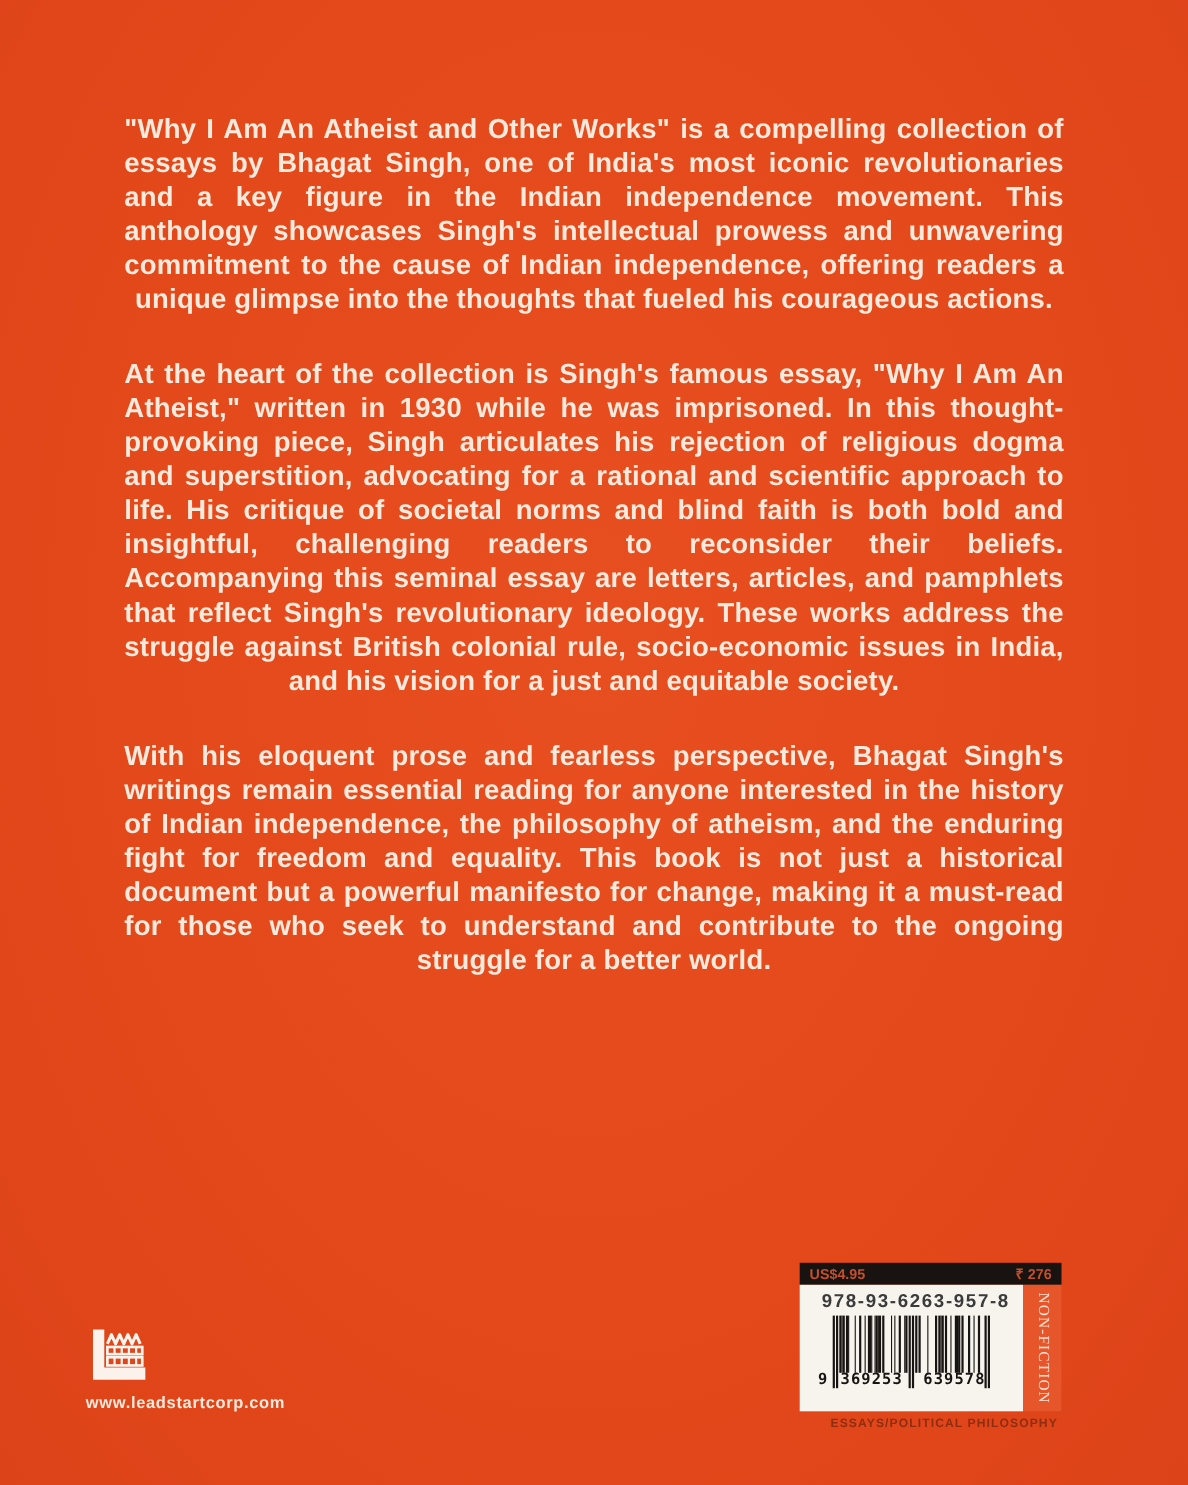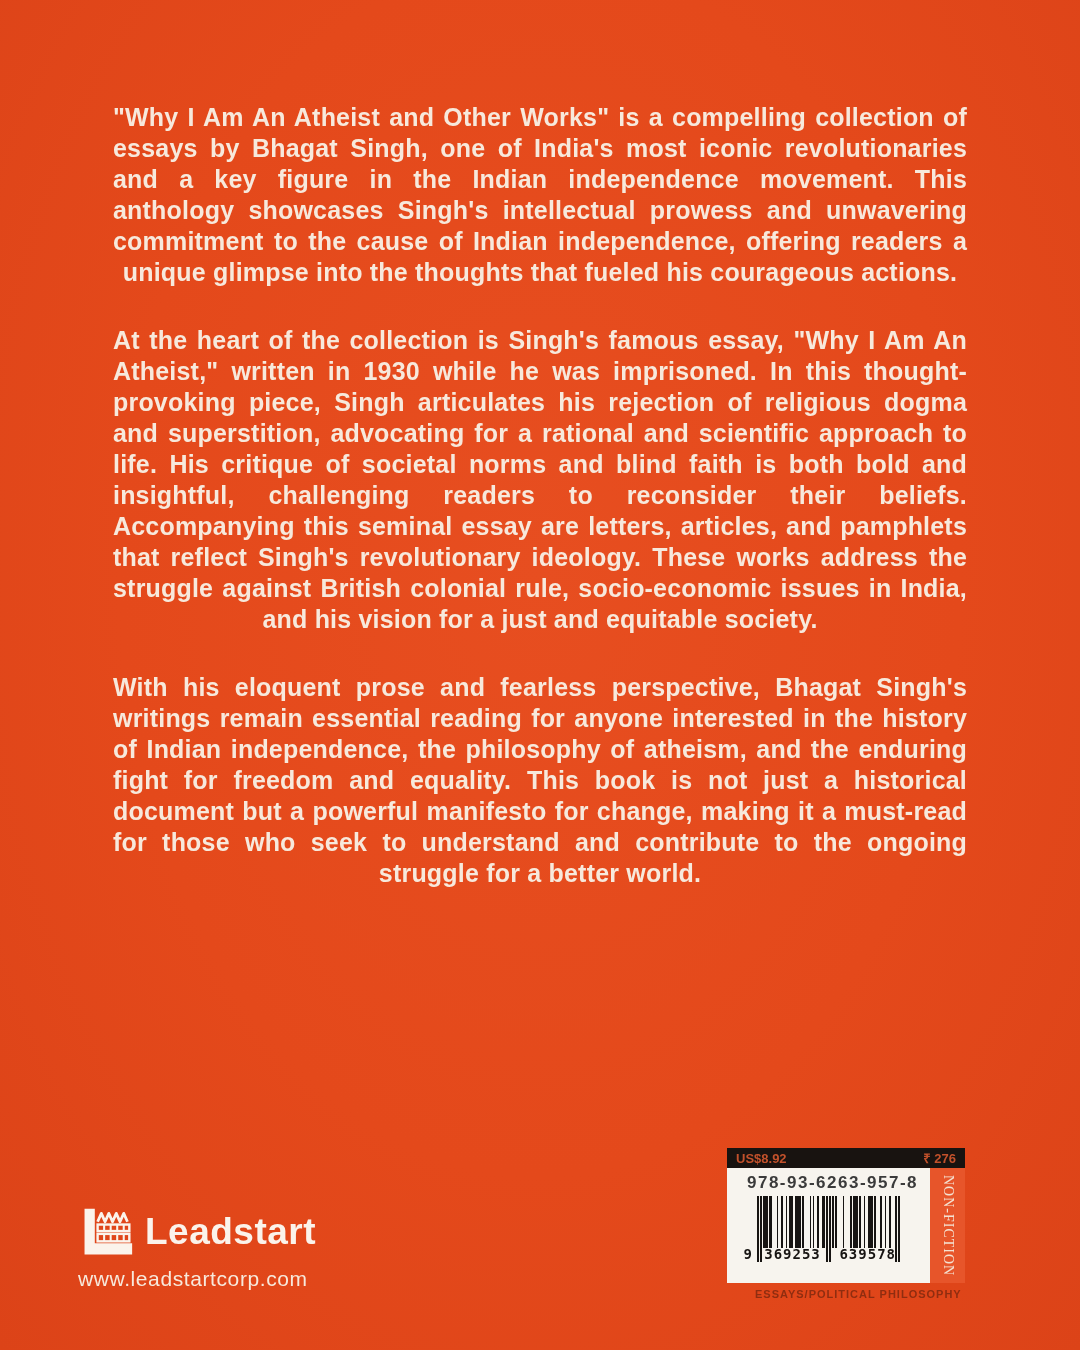--- a/index.html
+++ b/index.html
@@ -40,22 +40,22 @@
   .logo-icon { width: 56px; height: 56px; display: block; }
   .logo-text {
     color: #FBF3EB;
     font-size: 37px;
     font-weight: bold;
     letter-spacing: 0.5px;
   }
   .website {
     margin-top: 7px;
     color: #F7E9DC;
-    font-size: 21px;
-    font-weight: normal;
+    font-size: 15px;
+    font-weight: bold;
     letter-spacing: 0.6px;
   }
 
   
   .barcode-panel { position: absolute; left: 727px; top: 1148px; width: 238px; }
   .price-bar {
     height: 20px;
     background: #181310;
     display: flex;
     justify-content: space-between;
@@ -145,28 +145,27 @@
   <div class="publisher">
     <div class="logo-row">
       <svg class="logo-icon" viewBox="0 0 60 60" xmlns="http://www.w3.org/2000/svg" aria-hidden="true">
         <path d="M7 5 H18 V42 H58 V54 H7 Z" fill="#FBF3EB"></path>
         <path d="M21 19 L25 10 L29 19 L33 10 L37 19 L41 10 L45 19 L49 10 L53 19" fill="none" stroke="#FBF3EB" stroke-width="3" stroke-linejoin="round"></path>
         <rect x="21" y="22" width="34" height="7" fill="none" stroke="#FBF3EB" stroke-width="2.6"></rect>
         <rect x="21" y="32" width="34" height="8" fill="none" stroke="#FBF3EB" stroke-width="2.6"></rect>
         <path d="M28 22 V29 M35 22 V29 M42 22 V29 M49 22 V29" stroke="#FBF3EB" stroke-width="2.2"></path>
         <path d="M28 32 V40 M35 32 V40 M42 32 V40 M49 32 V40" stroke="#FBF3EB" stroke-width="2.2"></path>
       </svg>
-      <span class="logo-text">Leadstart</span>
     </div>
     <div class="website">www.leadstartcorp.com</div>
   </div>
 
   <div class="barcode-panel">
     <div class="price-bar">
-      <span>US$8.92</span>
+      <span>US$4.95</span>
       <span>₹ 276</span>
     </div>
     <div class="panel-body">
       <div class="barcode-box">
         <div class="isbn">978-93-6263-957-8</div>
         <div class="bars" id="barcode-bars">
             <span class="module ink" style="height: 66px;"></span>
             <span class="module" style="height: 66px;"></span>
             <span class="module ink" style="height: 66px;"></span>
             <span class="module" style="height: 52px;"></span>

